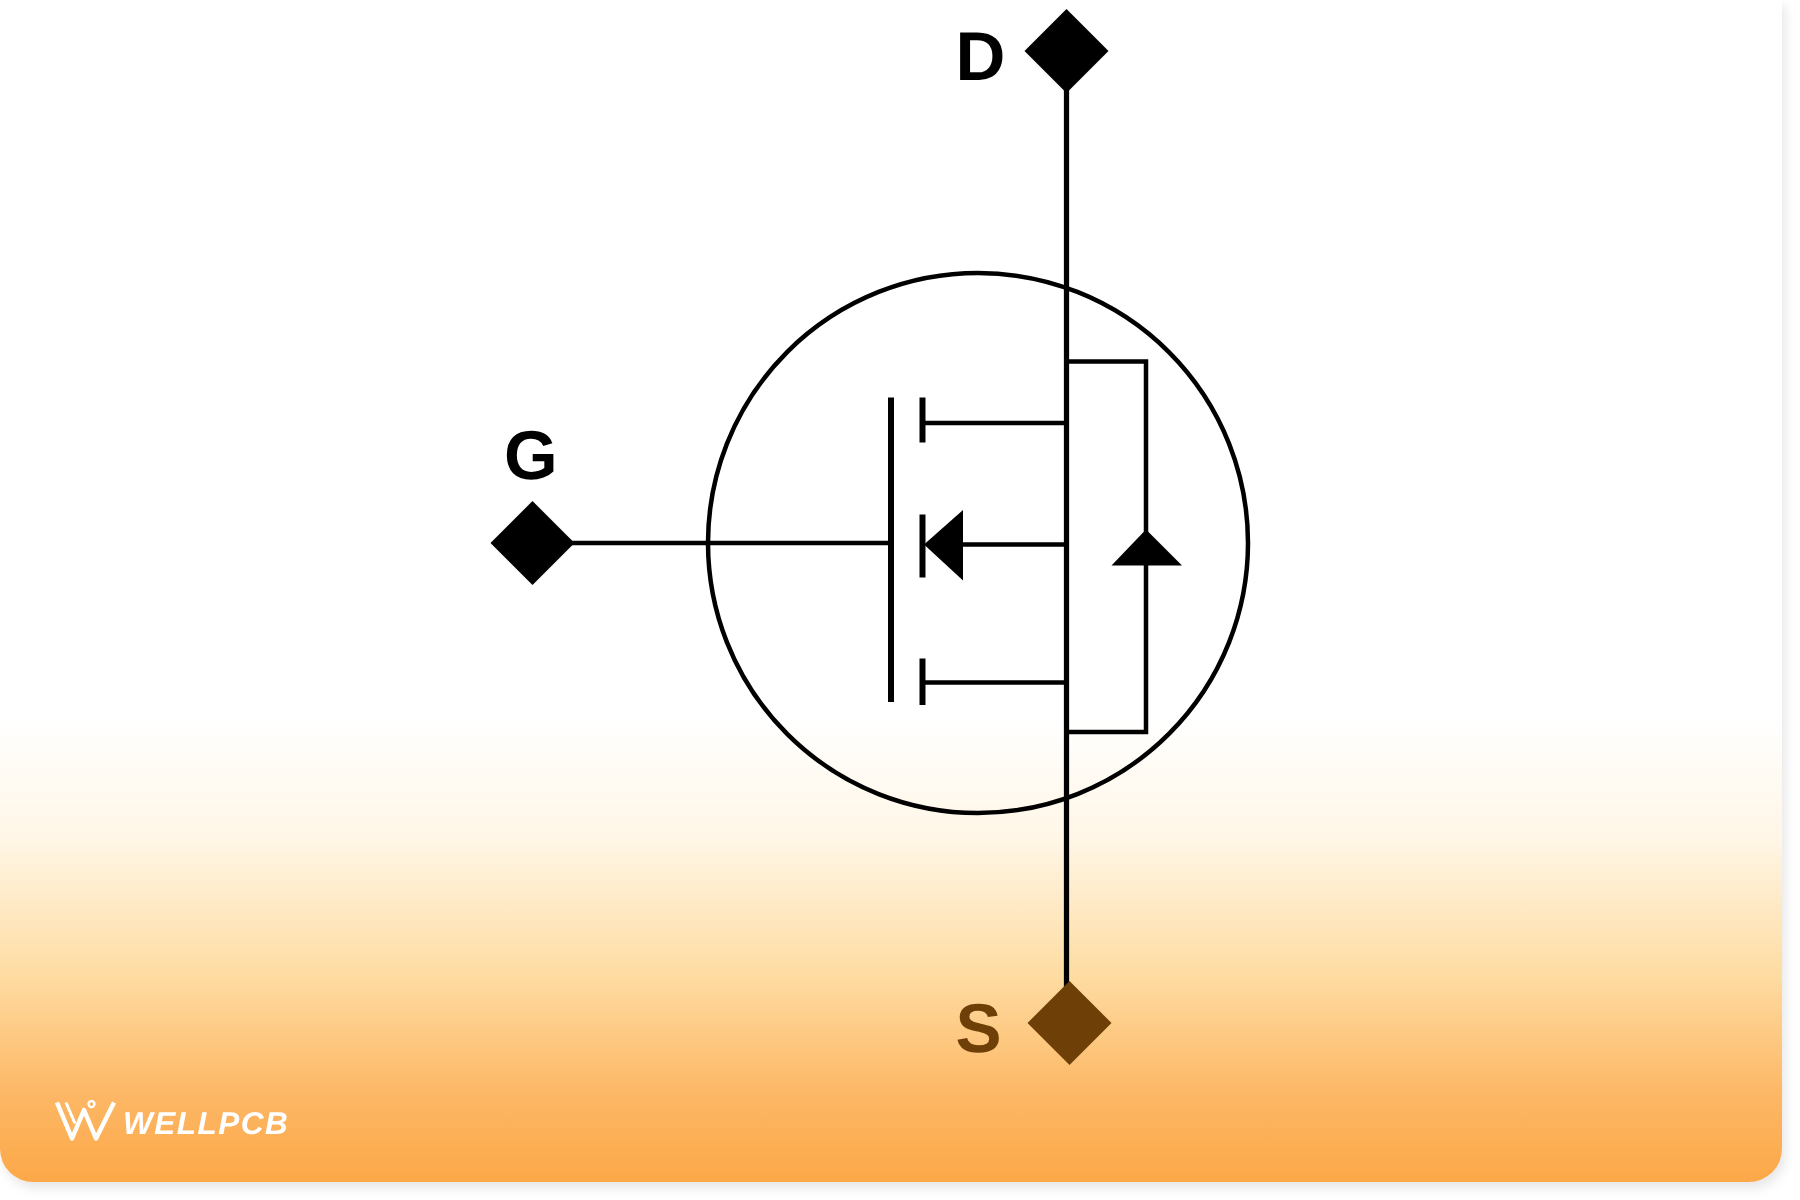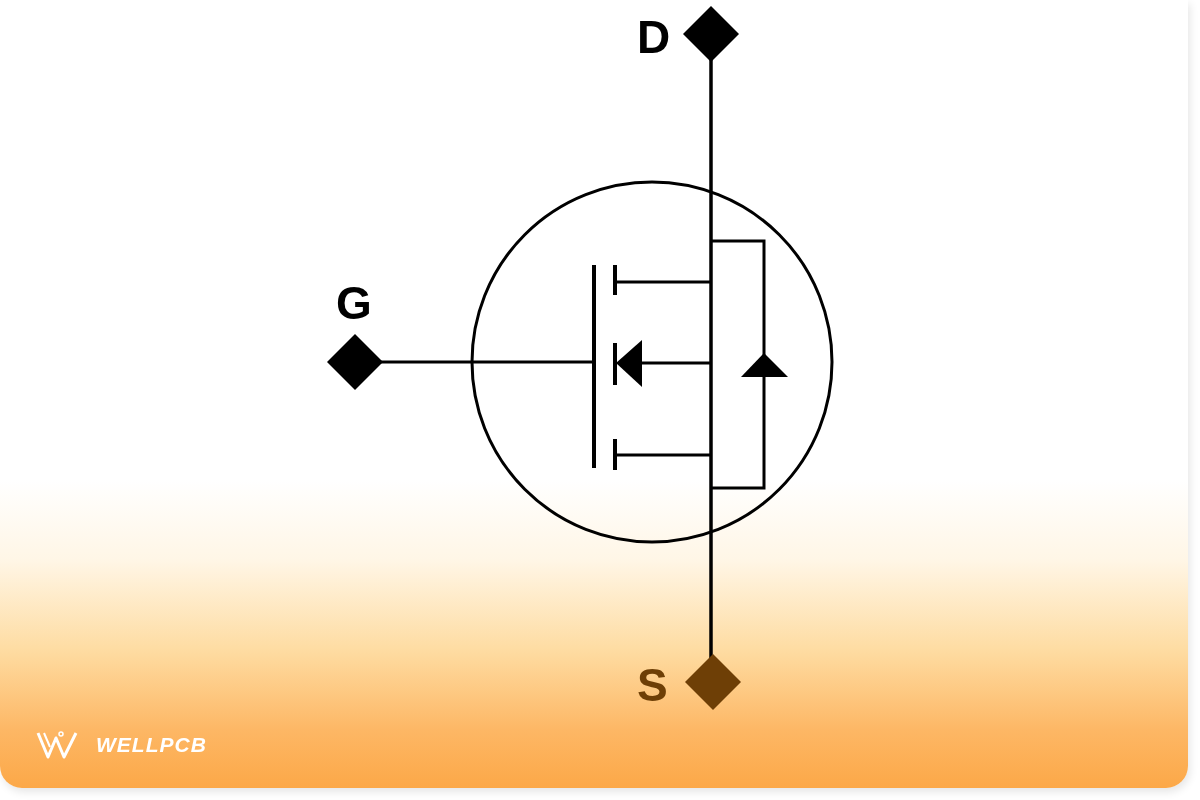--- a/index.html
+++ b/index.html
@@ -12,21 +12,21 @@
       position: absolute; left: 0; top: 0; width: 1188px; height: 788px;
       border-radius: 0 0 22px 22px;
       background: linear-gradient(to bottom,
         #ffffff 0px, #ffffff 480px, #fff6e6 560px, #fedca2 650px, #fdb765 730px, #fca848 788px);
       box-shadow: 2px 4px 8px rgba(0,0,0,0.10);
     }
     svg.schem { position: absolute; left: 0; top: 0; }
     .lbl { position: absolute; font-weight: bold; font-size: 46px; line-height: 1; }
     .logo {
       position: absolute; left: 36px; top: 728px; height: 34px;
-      display: flex; align-items: center; gap: 16px;
+      display: flex; align-items: flex-end; gap: 2px;
     }
     .logo-text {
       color: #ffffff; font-weight: bold; font-style: italic; font-size: 21px;
       letter-spacing: 1px;
     }
   </style>
 </head>
 <body>
 
 <div class="card"></div>

